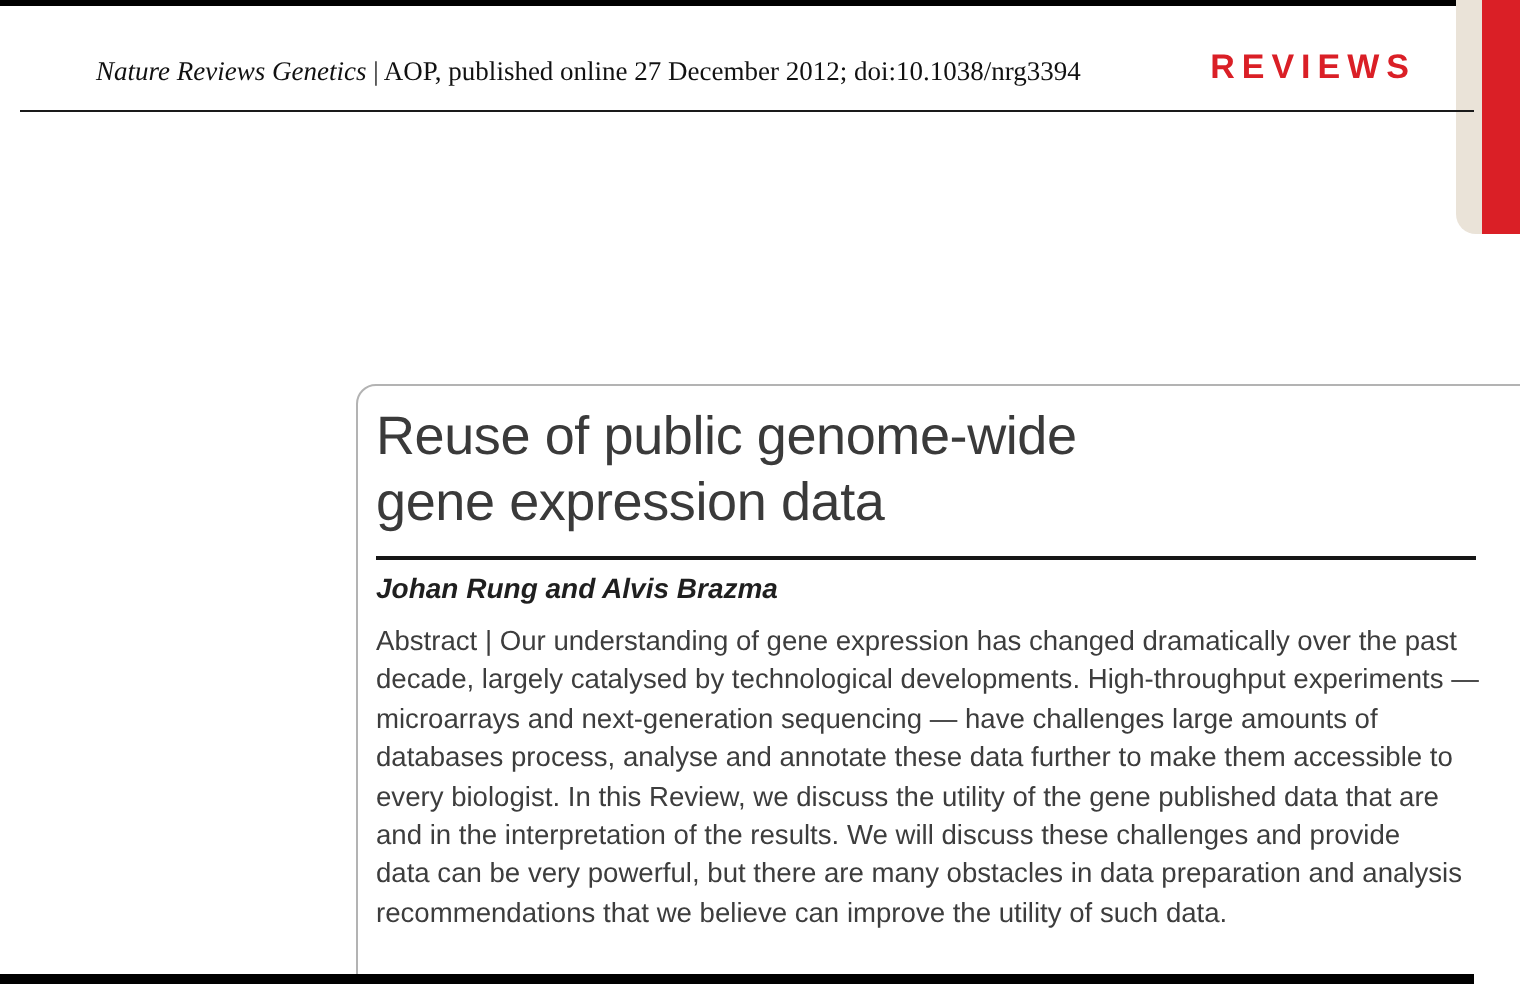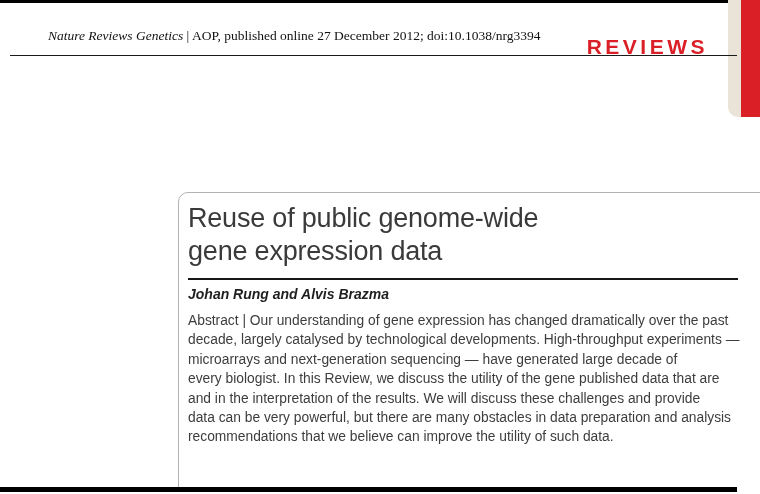--- a/index.html
+++ b/index.html
@@ -47,26 +47,25 @@
     font-size: 13.5px;
     color: #111111;
     white-space: nowrap;
   }
   .cit-italic { font-style: italic; }
 
   
   .reviews {
     position: absolute;
     top: 24px; right: 52px;
-    font-size: 21px;
+    font-size: 17px;
     font-weight: 700;
     letter-spacing: 3.5px;
     color: #da1f26;
     white-space: nowrap;
-    margin-top: 11px;
   }
 
   
   .header-rule {
     position: absolute;
     left: 10px; top: 55px;
     width: 727px; height: 1px;
     background: #1a1a1a;
   }
 
@@ -144,21 +143,22 @@
   <div class="header-rule"></div>
 
   <div class="article-box">
     <h1 class="title">Reuse of public genome-wide
 gene expression data</h1>
     <div class="title-rule"></div>
     <div class="authors">Johan Rung and Alvis Brazma</div>
     <div class="abstract">
       <p>Abstract | Our understanding of gene expression has changed dramatically over the past</p>
       <p>decade, largely catalysed by technological developments. High-throughput experiments —</p>
-      <p>microarrays and next-generation sequencing — have generated large decade of</p>
+      <p>microarrays and next-generation sequencing — have challenges large amounts of</p>
+      <p>databases process, analyse and annotate these data further to make them accessible to</p>
       <p>every biologist. In this Review, we discuss the utility of the gene published data that are</p>
       <p>and in the interpretation of the results. We will discuss these challenges and provide</p>
       <p>data can be very powerful, but there are many obstacles in data preparation and analysis</p>
       <p>recommendations that we believe can improve the utility of such data.</p>
     </div>
   </div>
 
   <div class="bottom-bar"></div>
 
 </div>

